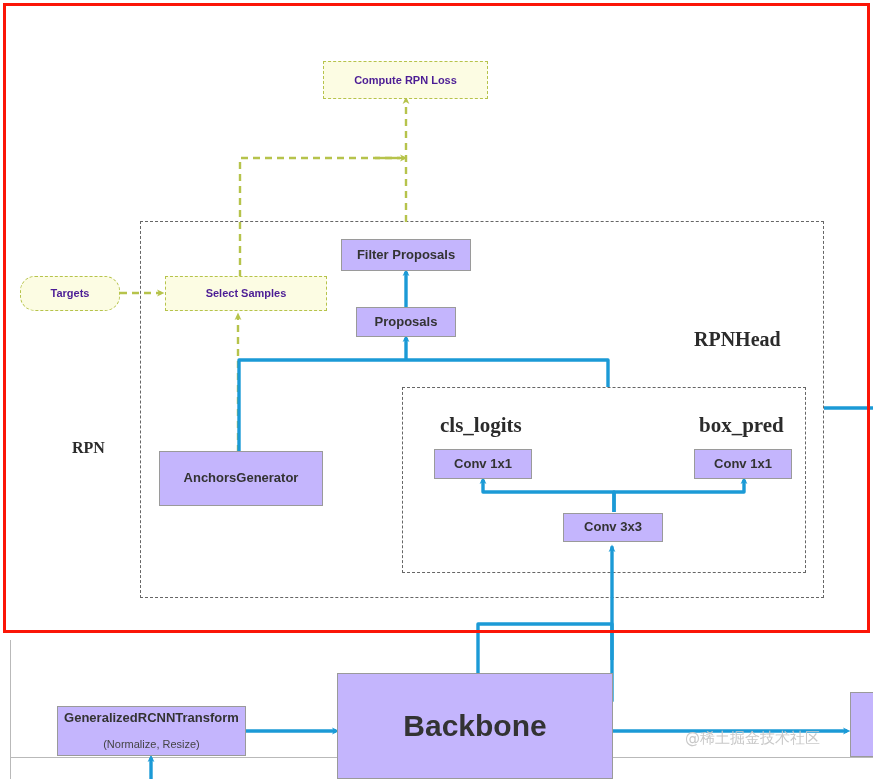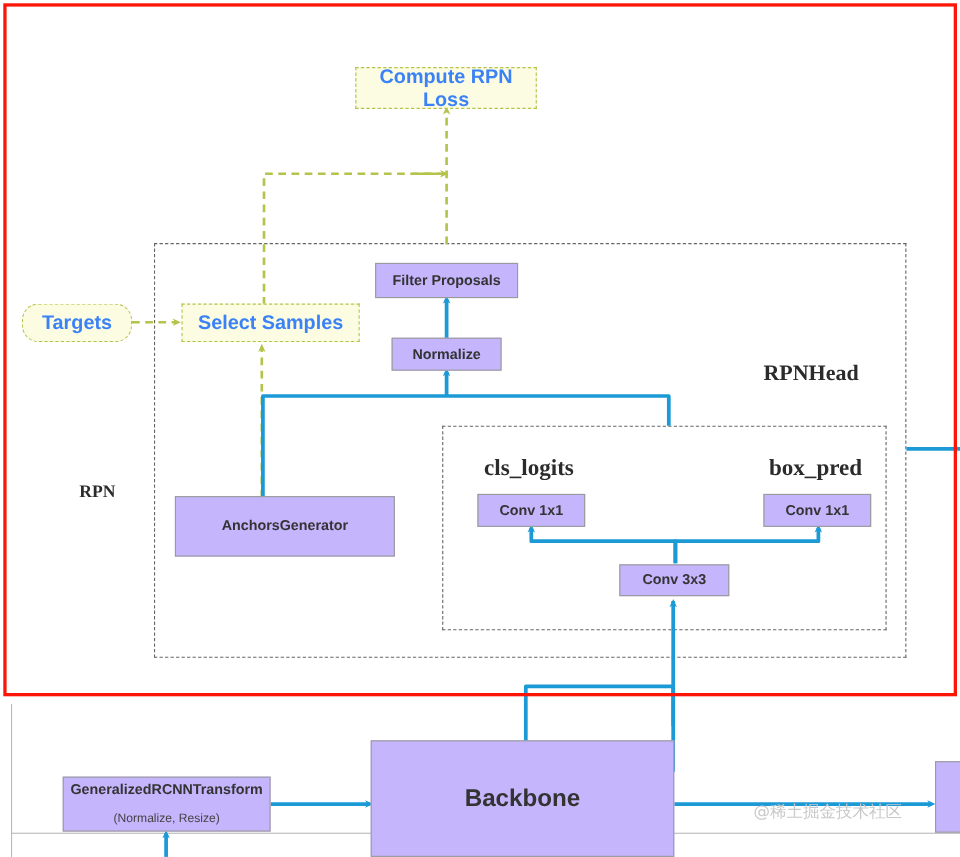--- a/index.html
+++ b/index.html
@@ -37,25 +37,25 @@
     line-height: 1.15;
   }
   .node-plain {
     background: #c4b5fd;
     border: 1px solid #9a9a9a;
     font-size: 13px;
   }
   .node-yellow {
     background: #fcfce3;
     border: 1px dashed #b6c34b;
-    font-size: 18px;
-    color: #3b82f6;
+    font-size: 11px;
+    color: #4c1d95;
   }
   .node-big {
-    font-size: 22px;
+    font-size: 30px;
   }
   .node-sub {
     font-weight: normal;
     font-size: 11px;
     color: #444444;
     margin-top: 12px;
   }
   .group-dashed {
     position: absolute;
     box-sizing: border-box;
@@ -168,23 +168,23 @@
   </svg>
 
   <div class="node node-yellow" style="left:323px; top:61px; width:165px; height:38px;">Compute RPN Loss</div>
 
   <div class="node node-yellow" style="left:20px; top:276px; width:100px; height:35px;border-radius:15px;">Targets</div>
 
   <div class="node node-yellow" style="left:165px; top:276px; width:162px; height:35px;">Select Samples</div>
 
   <div class="node node-plain" style="left:341px; top:239px; width:130px; height:32px;">Filter Proposals</div>
 
-  <div class="node node-plain" style="left:356px; top:307px; width:100px; height:30px;">Normalize</div>
-
-  <div class="node node-plain" style="left:159px; top:451px; width:200px; height:55px;">AnchorsGenerator</div>
+  <div class="node node-plain" style="left:356px; top:307px; width:100px; height:30px;">Proposals</div>
+
+  <div class="node node-plain" style="left:159px; top:451px; width:164px; height:55px;">AnchorsGenerator</div>
 
   <div class="group-label" style="left:440px; top:413px; font-size:21px;">cls_logits</div>
   <div class="group-label" style="left:699px; top:413px; font-size:21px;">box_pred</div>
 
   <div class="node node-plain" style="left:434px; top:449px; width:98px; height:30px;">Conv 1x1</div>
 
   <div class="node node-plain" style="left:694px; top:449px; width:98px; height:30px;">Conv 1x1</div>
 
   <div class="node node-plain" style="left:563px; top:513px; width:100px; height:29px;">Conv 3x3</div>
 

